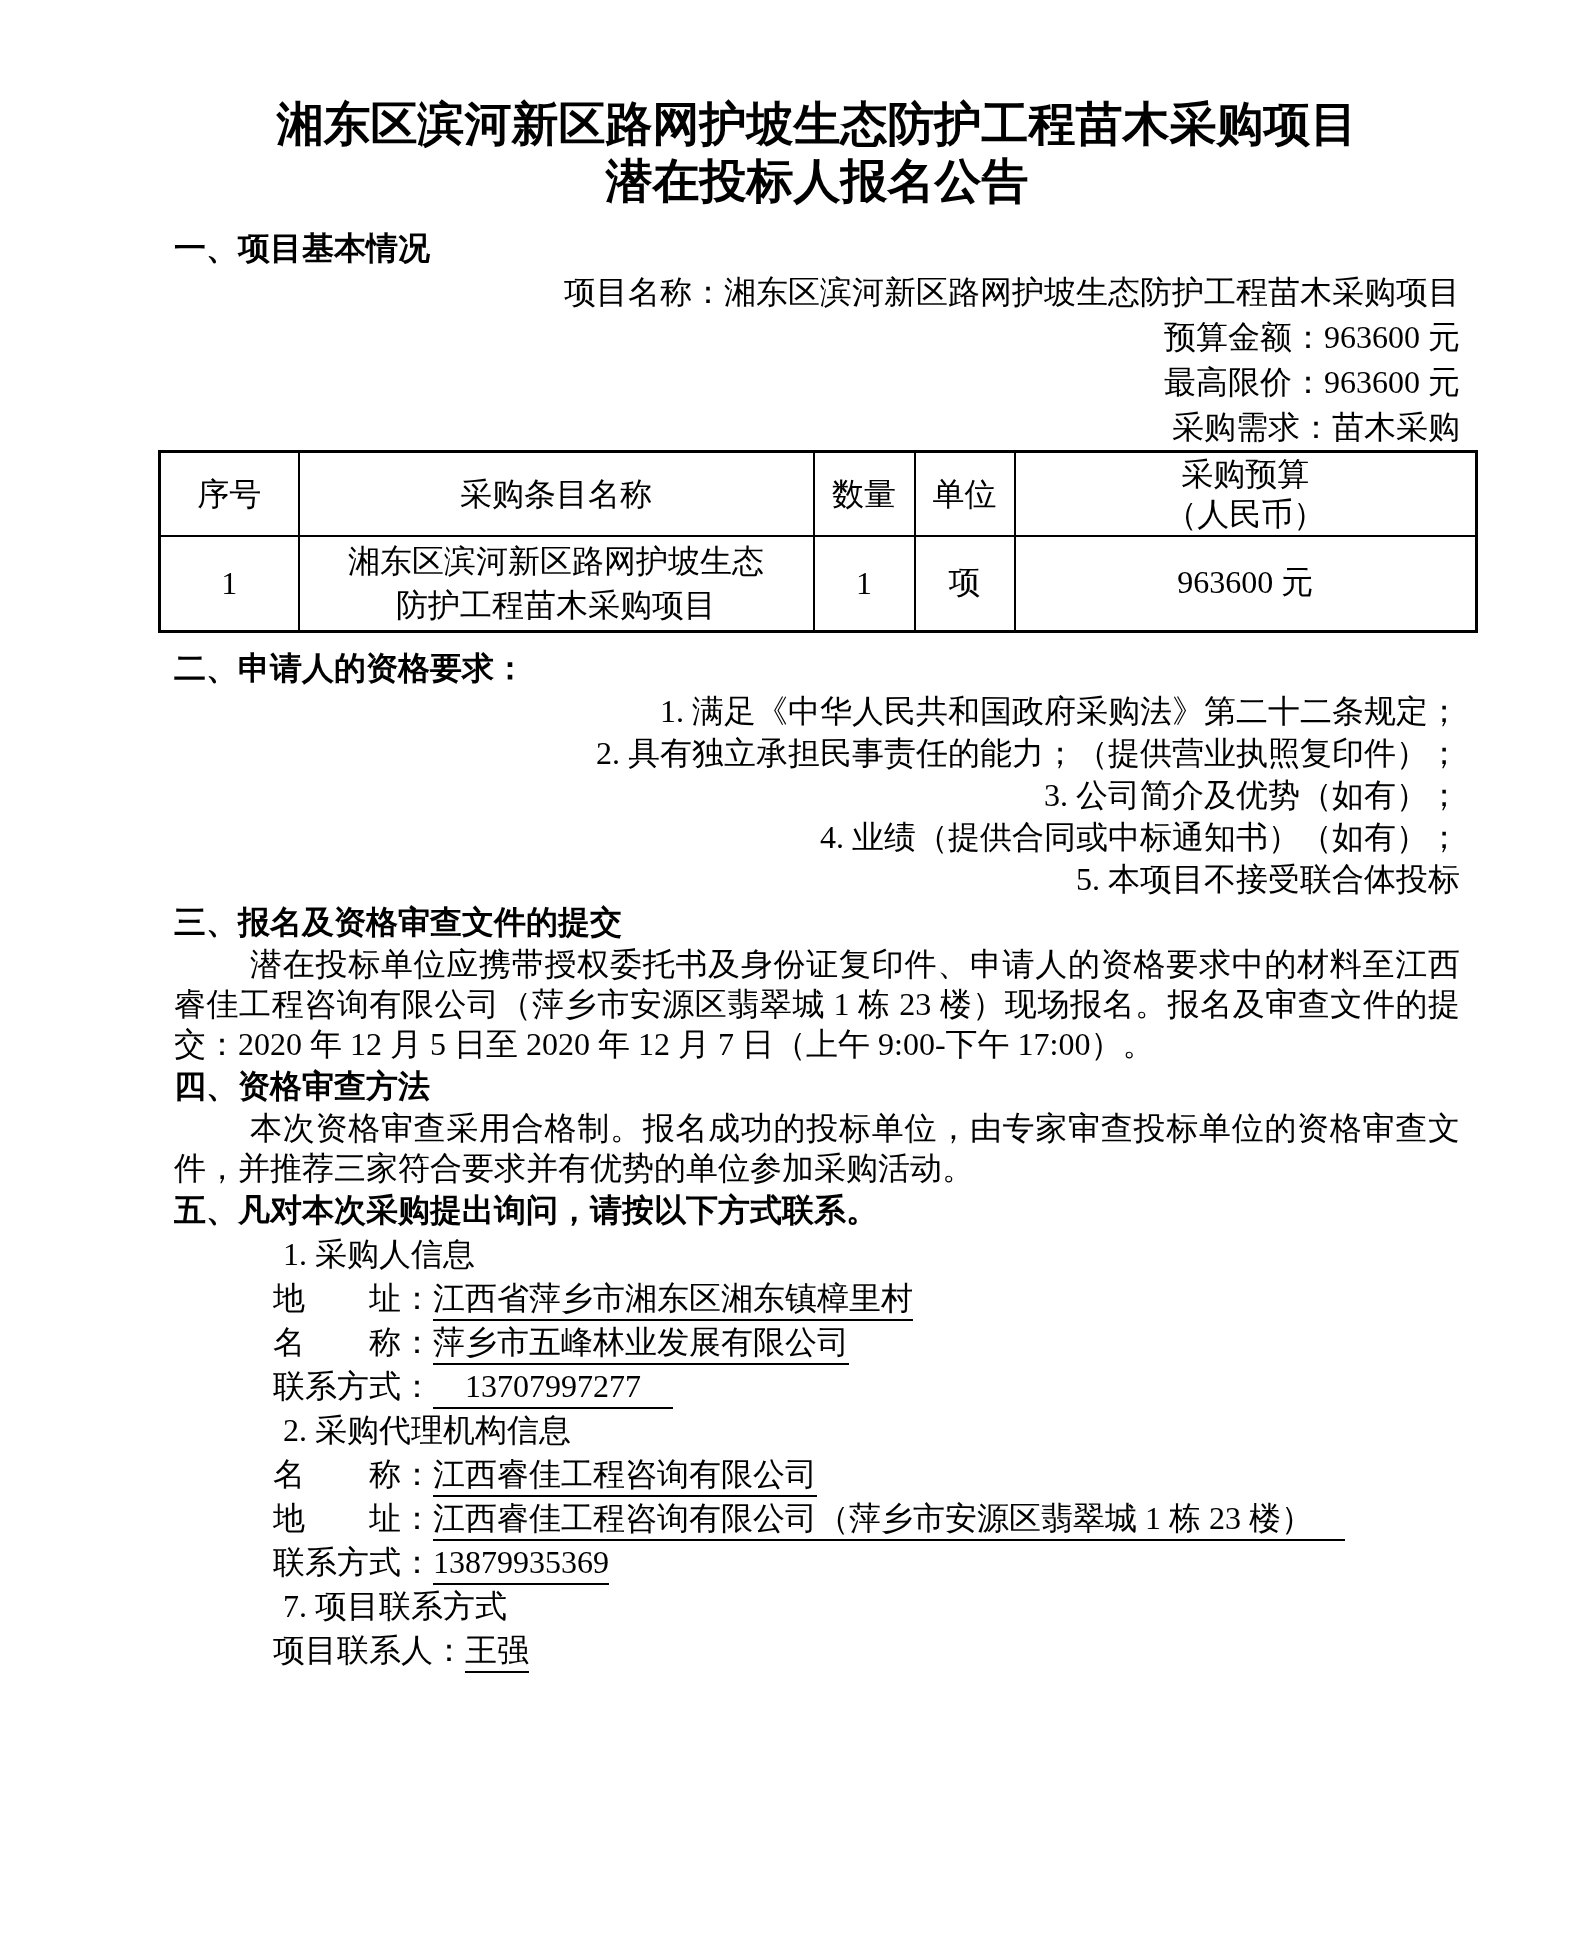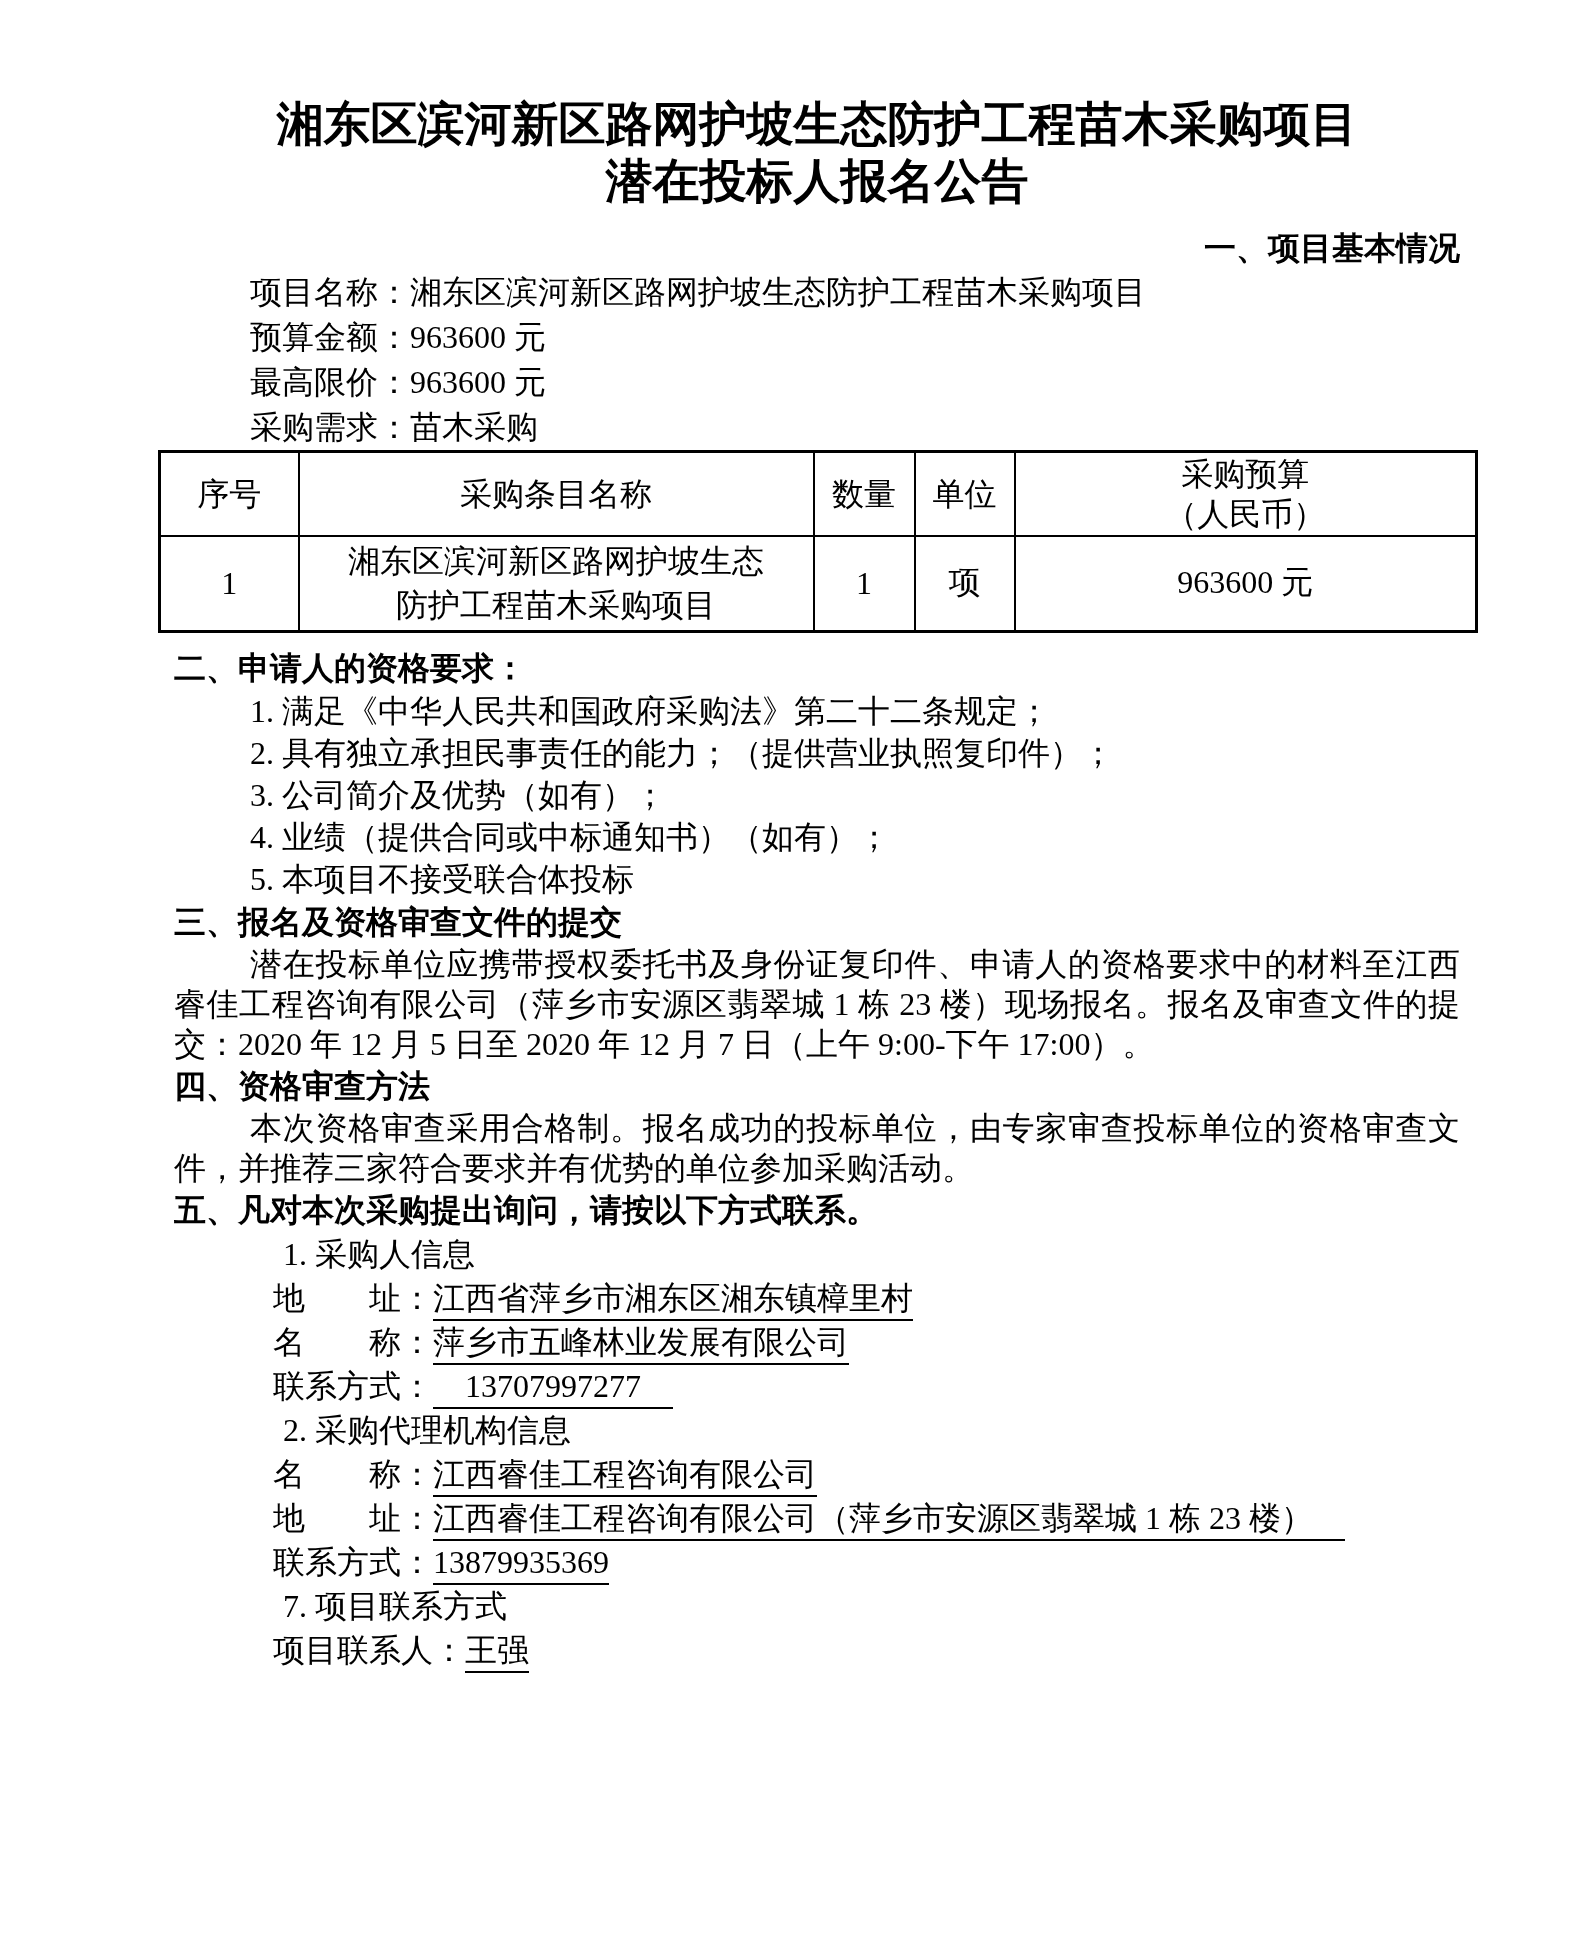--- a/index.html
+++ b/index.html
@@ -6,23 +6,23 @@
   body{
     width:1587px;height:1945px;overflow:hidden;background:#ffffff;color:#000;
     font-family:"Liberation Serif","DejaVu Serif",serif;font-size:32px;
   }
   .page{padding:52px 127px 0 174px;}
   .title{margin-top:44px;text-align:center;font-weight:bold;font-size:47px;line-height:57px;}
   .obox{margin-top:8px;margin-right:32px;border:2px solid #000;padding:7px 9px 9px 14px;}
   .obox-label{line-height:42px;padding-left:64px;}
   .obox-para{margin:0;line-height:42px;text-indent:64px;text-align:justify;}
   .h{font-family:"Liberation Sans","DejaVu Sans",sans-serif;font-weight:bold;font-size:32px;line-height:44px;margin:0;}
-  .s1{margin-top:16px;text-align:right;}
+  .s1{margin-top:16px;}
   .s2{margin-top:13px;}
-  .ind{padding-left:76px;}
+  .ind{padding-left:76px;text-align:right;}
   .line{line-height:45px;}
   .item{line-height:42px;}
   .para{margin:0;line-height:40px;text-indent:76px;text-align:justify;}
   .ptable{border-collapse:collapse;table-layout:fixed;width:1317px;margin-left:-16px;border:3px solid #000;margin-top:0;padding-left:16px;}
   .ptable th,.ptable td{border:2px solid #000;text-align:center;vertical-align:middle;font-weight:normal;padding:0;}
   .ptable thead tr{height:84px;}
   .ptable tbody tr{height:96px;}
   .c1{width:139px}.c2{width:515px}.c3{width:101px}.c4{width:100px}.c5{width:462px}
   .ptable th{line-height:40px;}
   .bline{line-height:40px;}

